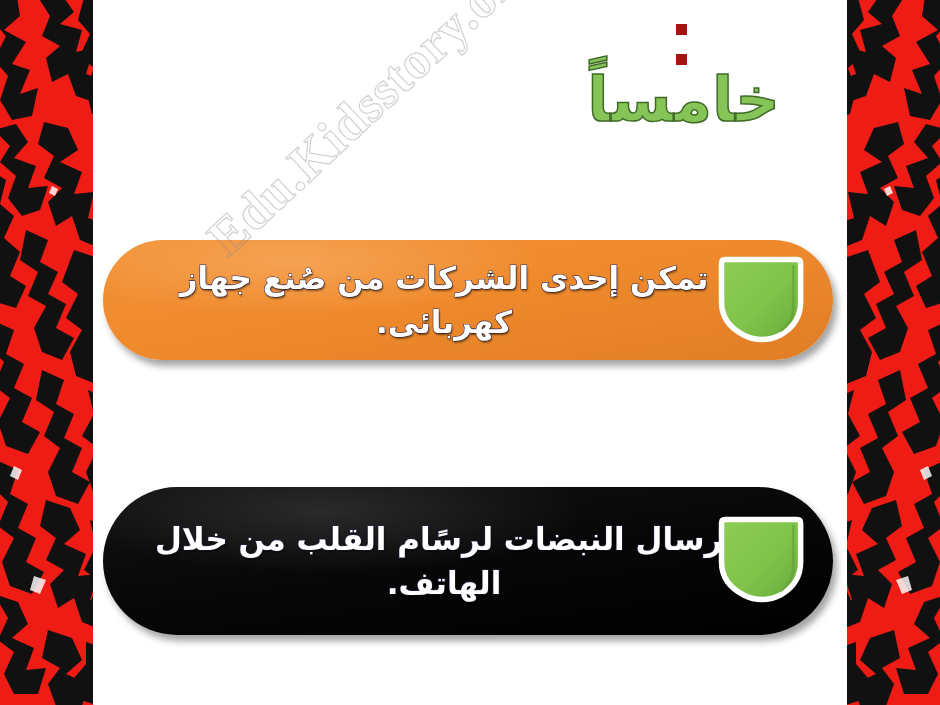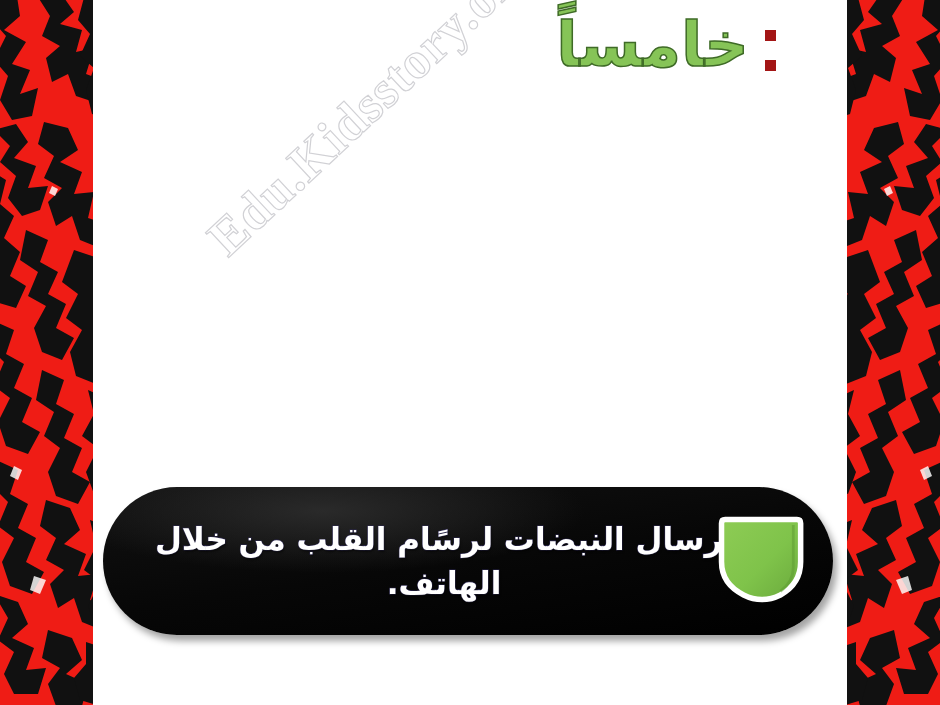--- a/index.html
+++ b/index.html
@@ -50,23 +50,23 @@
   }
   .side-border.left  .border-inner-edge { right: 0; }
   .side-border.right .border-inner-edge { left: 0; }
 
   
   .title-wrap {
     position: absolute;
     top: 14px;
     right: 160px;
     display: flex;
-    flex-direction: row;
+    flex-direction: column;
     align-items: center;
-    gap: 16px;
+    gap: 4px;
     z-index: 6;
     justify-content: center;
   }
   .title-text {
     font-size: 62px;
     font-weight: 700;
     line-height: 1;
     color: #86c457;
     -webkit-text-stroke: 1.5px #3f6b27;
     letter-spacing: 0px;
@@ -234,20 +234,37 @@
   <div class="watermark">Edu.Kidsstory.org</div>
 
   <div class="title-wrap">
     <div class="title-colon">
       <i></i>
       <i></i>
     </div>
     <div class="title-text">خامساً</div>
   </div>
 
+  <div class="banner" style="left:103px; top:240px; width:730px; height:120px;">
+    <div class="pill orange"></div>
+    <div class="pill-text">تمكن إحدى الشركات من صُنع جهاز كهربائى.</div>
+    <div class="shield" style="left:613px; top:14px;">
+      <svg viewBox="0 0 100 100">
+        <defs>
+          <linearGradient id="gsh1" x1="0" y1="0" x2="1" y2="1">
+            <stop offset="0%" stop-color="#8ecc55"></stop>
+            <stop offset="55%" stop-color="#7fc34a"></stop>
+            <stop offset="100%" stop-color="#6aa93c"></stop>
+          </linearGradient>
+        </defs>
+        <path d="M6 10 Q6 6 10 6 L88 6 Q92 6 92 10 L92 52 Q92 76 70 88 Q50 98 30 88 Q6 76 6 52 Z" fill="url(#gsh1)" stroke="#ffffff" stroke-width="6" stroke-linejoin="round"></path>
+        <path d="M84 12 L84 58 Q84 74 70 84" fill="none" stroke="#5f9c33" stroke-width="3" opacity="0.55"></path>
+      </svg>
+    </div>
+  </div>
 
   <div class="banner" style="left:103px; top:487px; width:730px; height:148px;">
     <div class="pill black"></div>
     <div class="pill-text">إرسال النبضات لرسًام القلب من خلال الهاتف.</div>
     <div class="shield" style="left:613px; top:27px;">
       <svg viewBox="0 0 100 100">
         <defs>
           <linearGradient id="gsh2" x1="0" y1="0" x2="1" y2="1">
             <stop offset="0%" stop-color="#8ecc55"></stop>
             <stop offset="55%" stop-color="#7fc34a"></stop>

